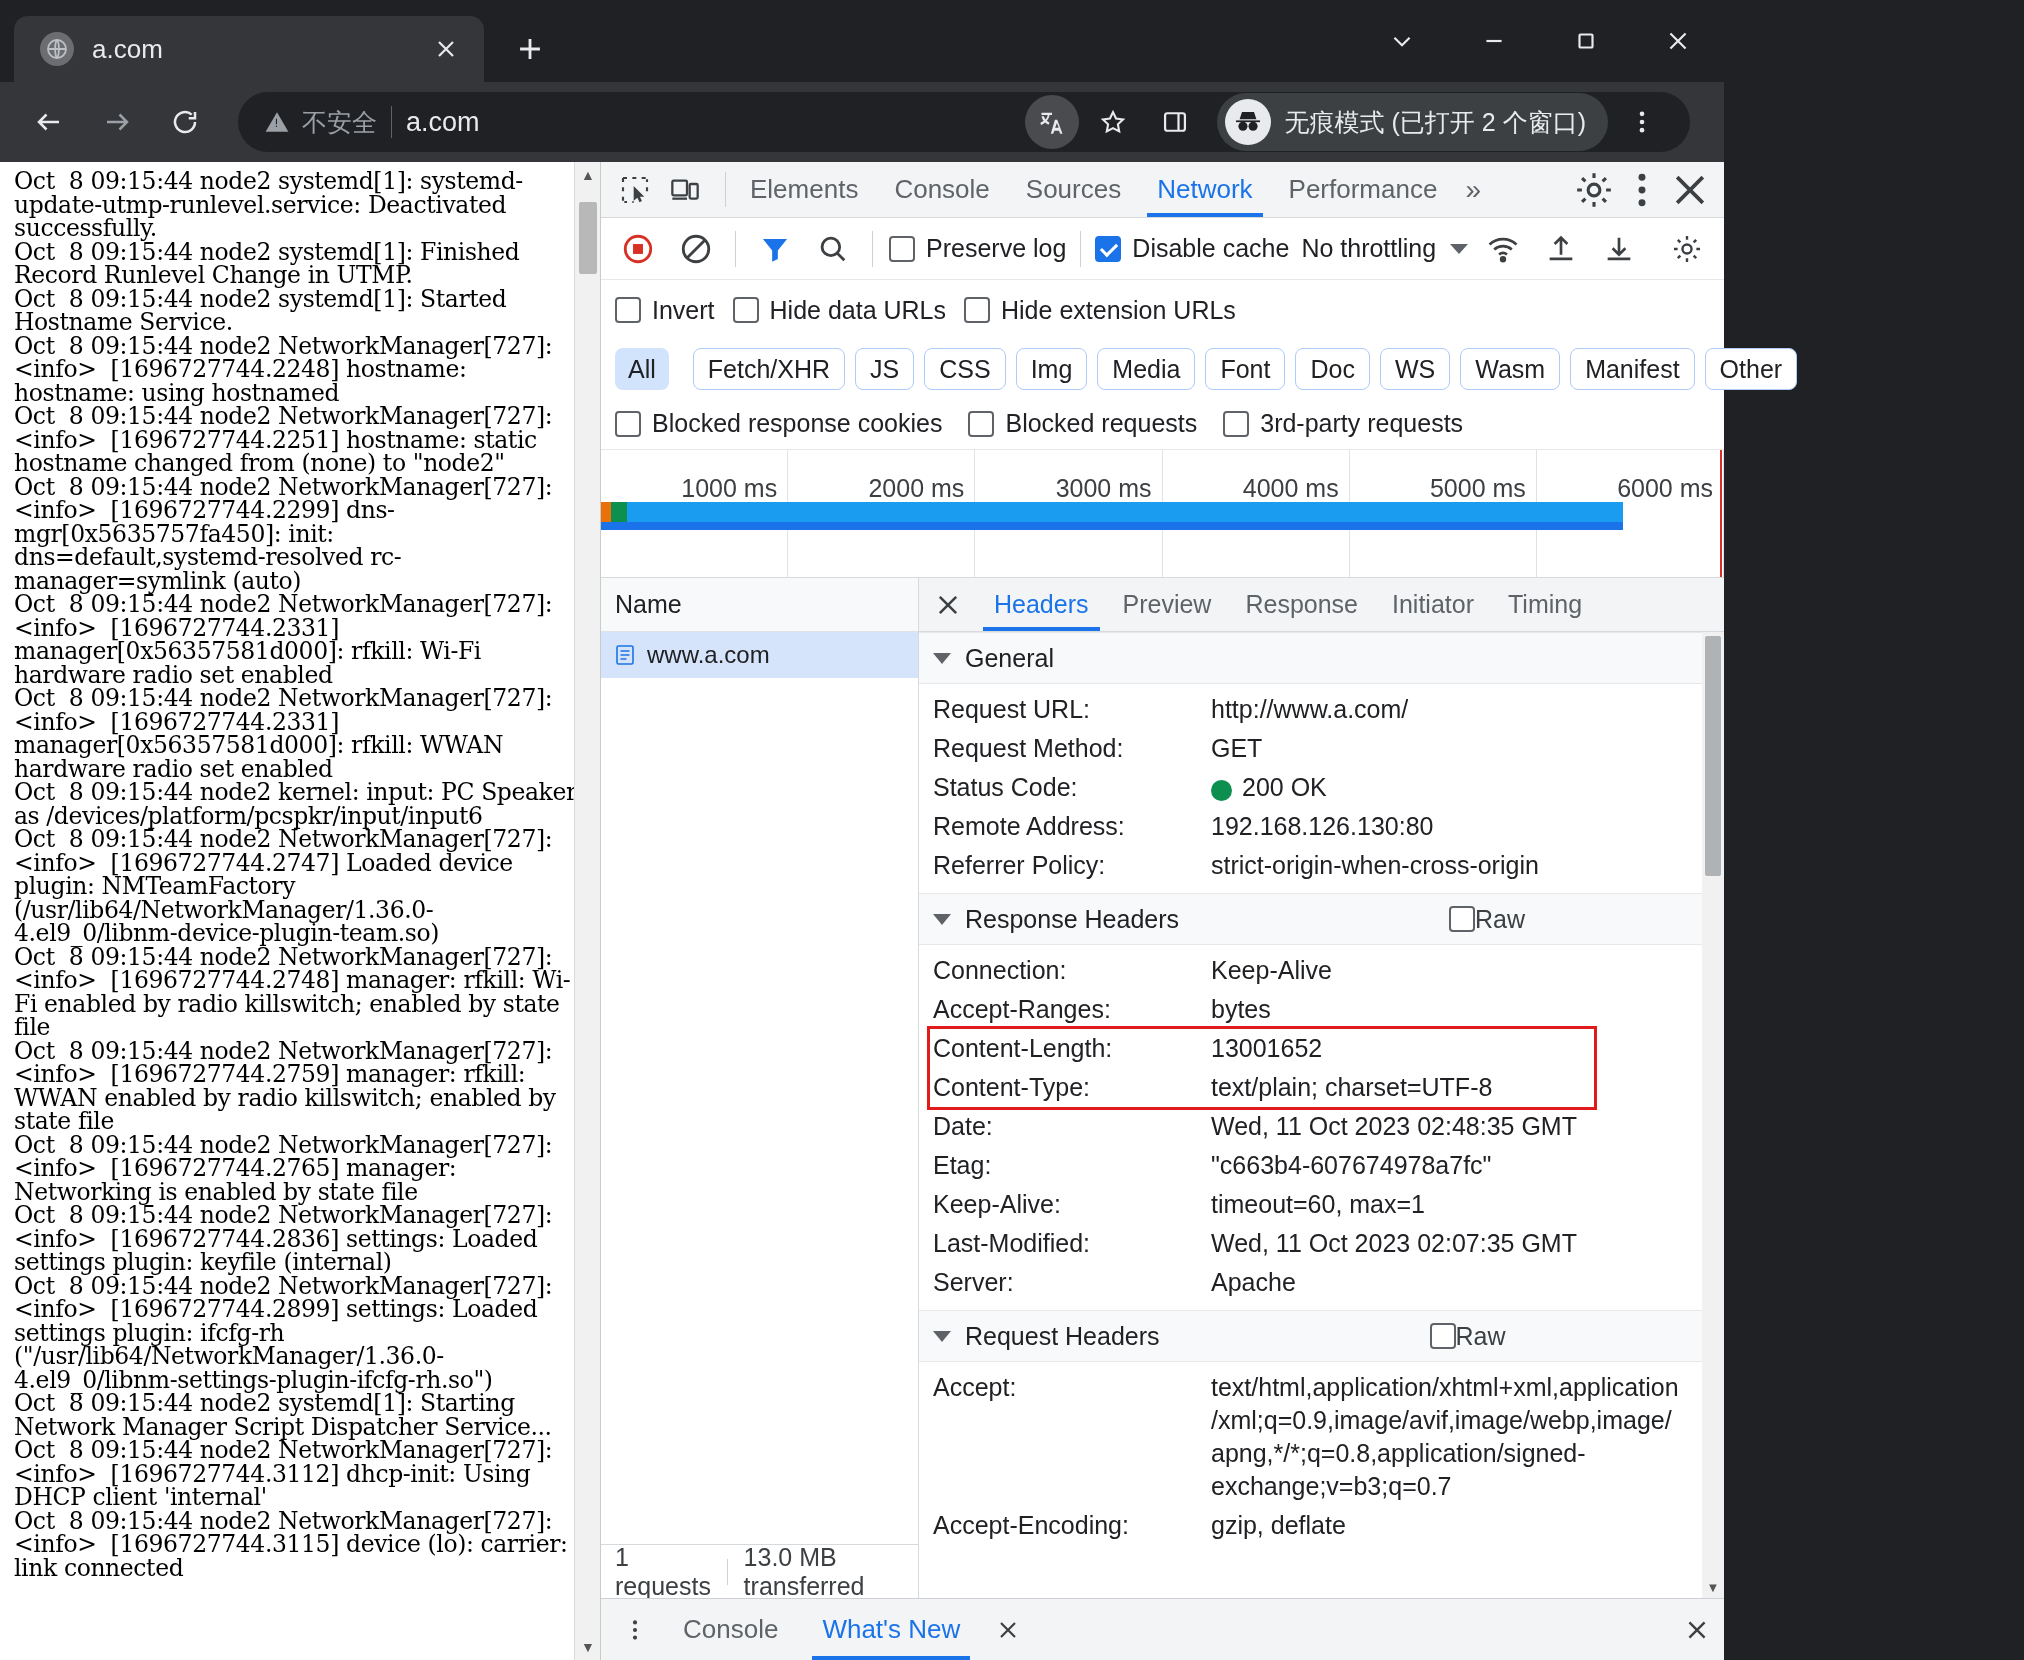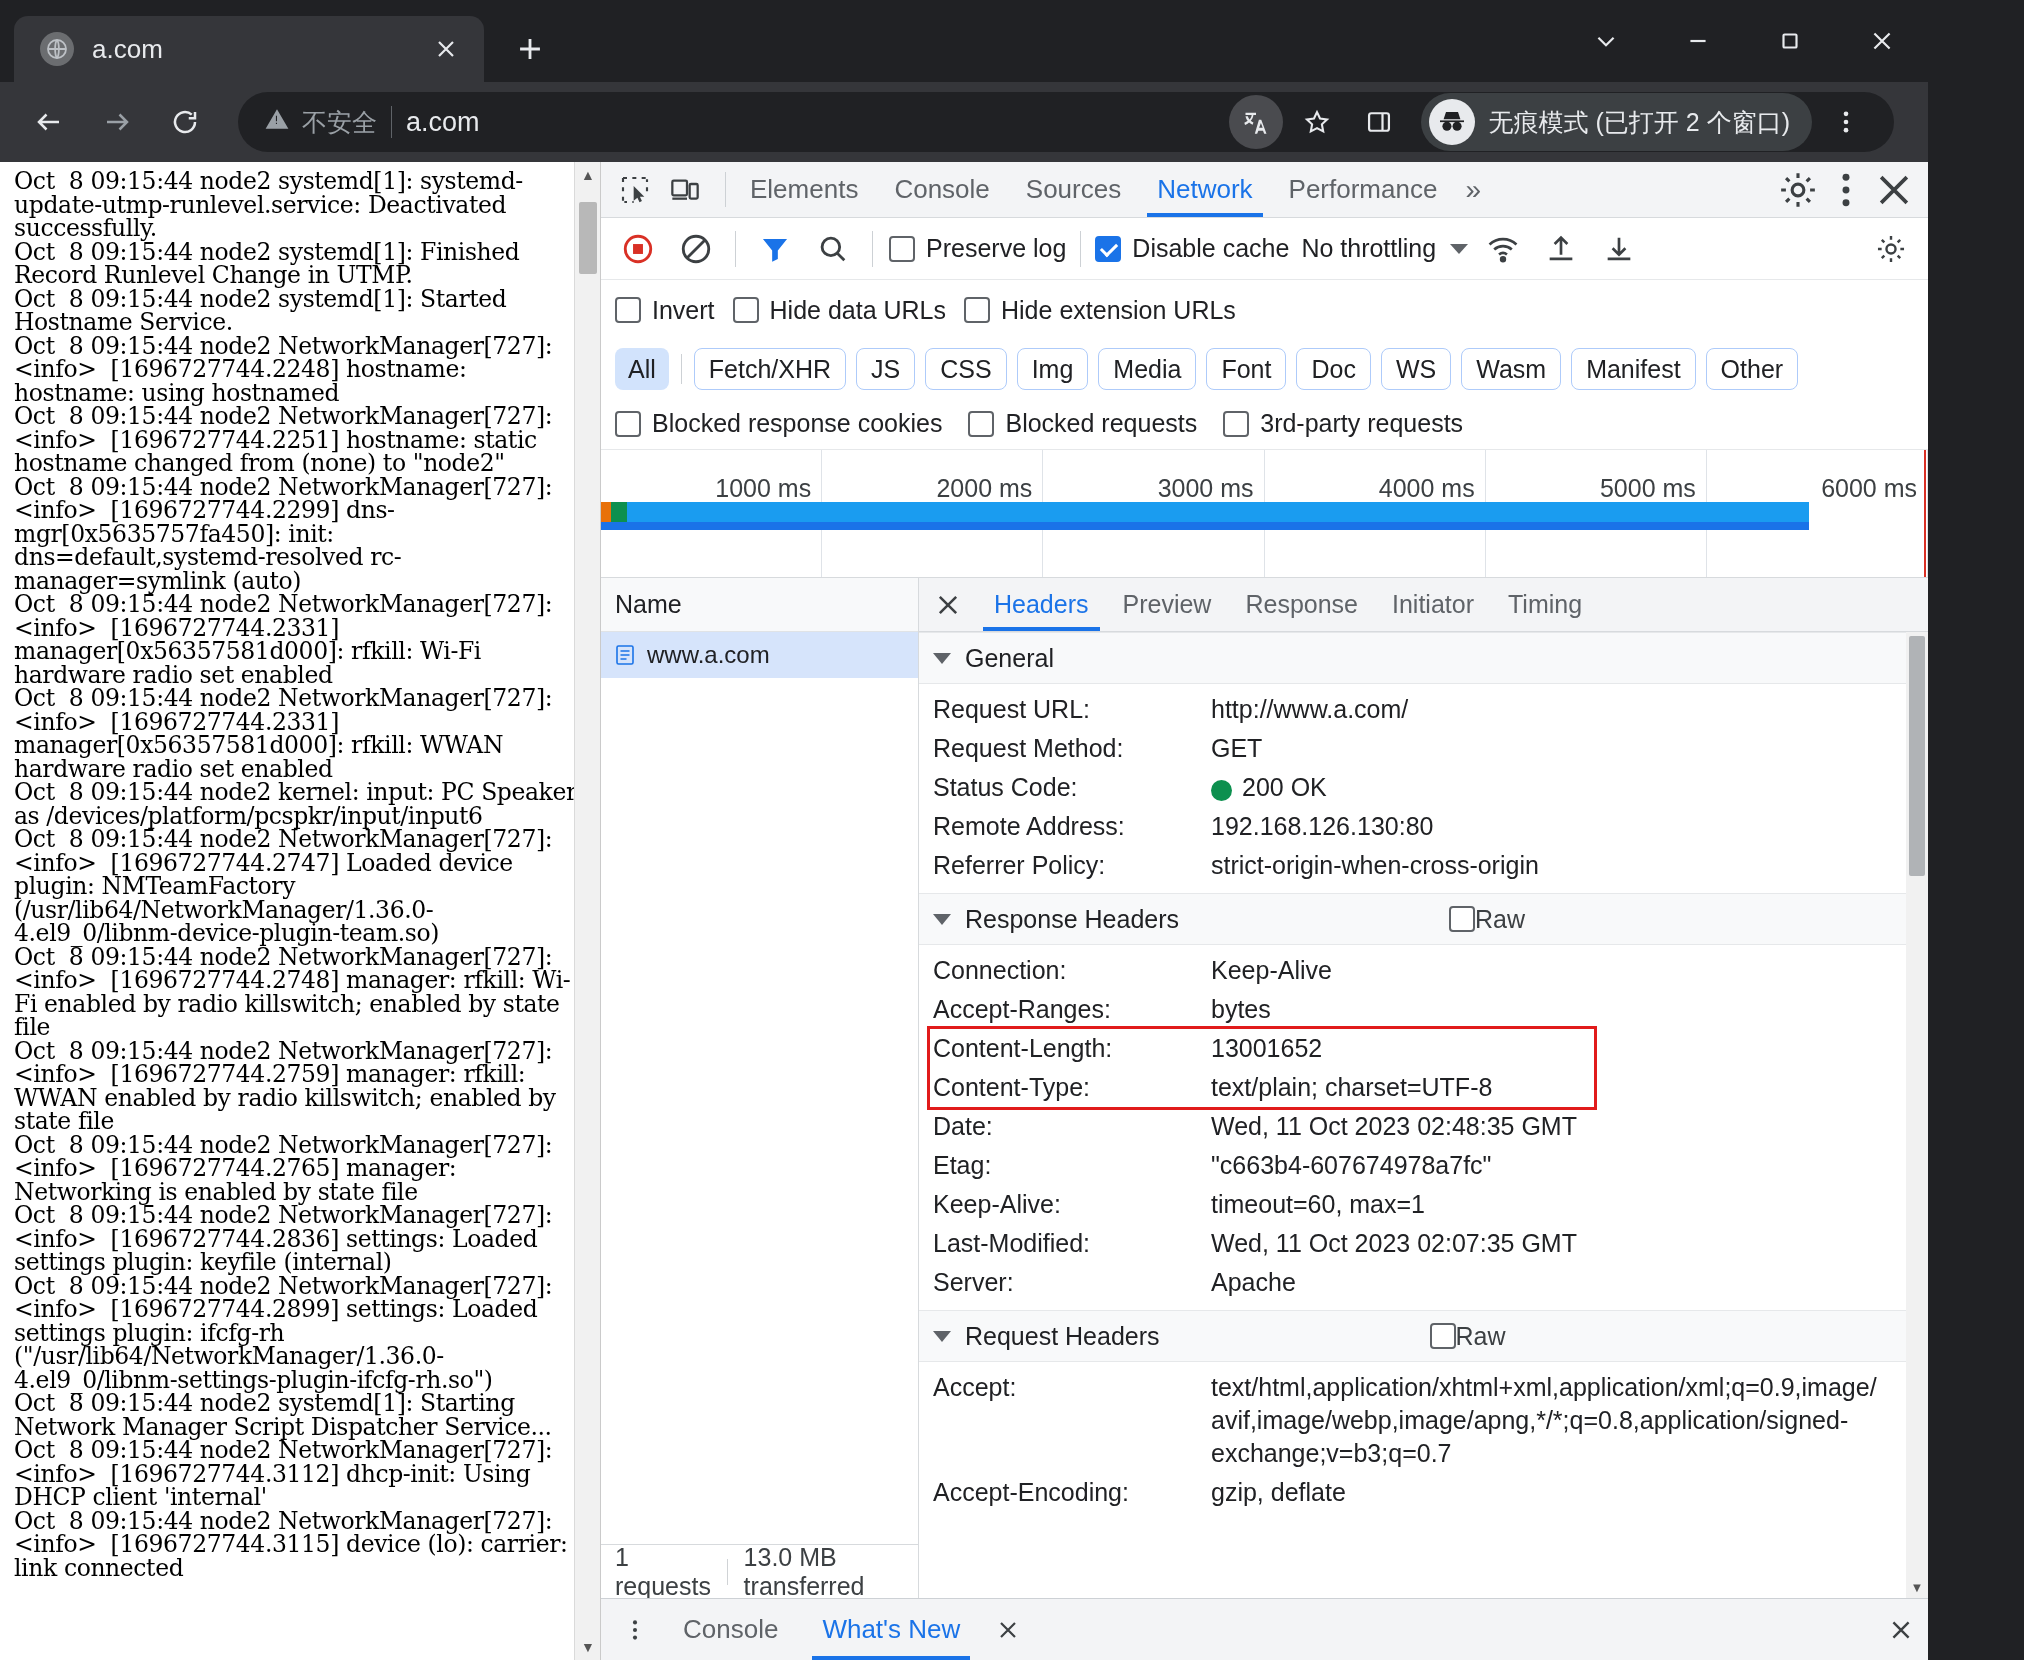--- a/index.html
+++ b/index.html
@@ -4,21 +4,21 @@
 <style>
   * { box-sizing: border-box; margin: 0; padding: 0; }
   html, body {
     width: 2024px; height: 1660px;
     overflow: hidden;
     font-family: "Liberation Sans", sans-serif;
     background: #202124;
   }
 
   
-  #browser { width: 1928px; height: 1660px; display: flex; flex-direction: column; background: #202124; }
+  #browser { width: 1724px; height: 1660px; display: flex; flex-direction: column; background: #202124; }
 
   .tabstrip {
     height: 82px; background: #202124; display: flex; align-items: flex-end;
     position: relative; padding-left: 14px;
   }
   .tab {
     width: 470px; height: 66px; background: #35363a; border-radius: 14px 14px 0 0;
     display: flex; align-items: center; padding: 0 18px 0 26px; gap: 18px; position: relative;
   }
   .tab-favicon {
@@ -41,21 +41,21 @@
 
   .toolbar { height: 80px; background: #35363a; display: flex; align-items: center; padding: 0 18px; gap: 6px; }
   .tb-icon { width: 62px; height: 62px; display: flex; align-items: center; justify-content: center;
     color: #e8eaed; border-radius: 50%; flex: none; }
   .tb-icon svg { width: 30px; height: 30px; }
   .omnibox {
     flex: 1; height: 60px; background: #202124; border-radius: 30px;
     display: flex; align-items: center; padding: 0 20px 0 26px; margin: 0 16px; gap: 14px;
     min-width: 0;
   }
-  .omni-warn { display: flex; gap: 12px; color: #9aa0a6; font-size: 25px; white-space: nowrap; }
+  .omni-warn { display: flex; align-items: center; gap: 12px; color: #9aa0a6; font-size: 25px; white-space: nowrap; }
   .omni-warn svg { width: 26px; height: 26px; }
   .omni-sep { width: 1px; height: 32px; background: #5f6368; }
   .omni-url { color: #e8eaed; font-size: 27px; flex: 1; white-space: nowrap; overflow: hidden; }
   .omni-right { display: flex; align-items: center; gap: 6px; }
   .omni-chip { width: 54px; height: 54px; border-radius: 50%; background: #4a4b4f;
     display: flex; align-items: center; justify-content: center; color: #e8eaed; }
   .omni-chip svg, .tb-plain svg { width: 28px; height: 28px; }
   .tb-plain { width: 56px; height: 56px; display: flex; align-items: center; justify-content: center; color: #e8eaed; }
   .incognito-pill {
     height: 58px; border-radius: 29px; background: #3c4043; display: flex; align-items: center;

